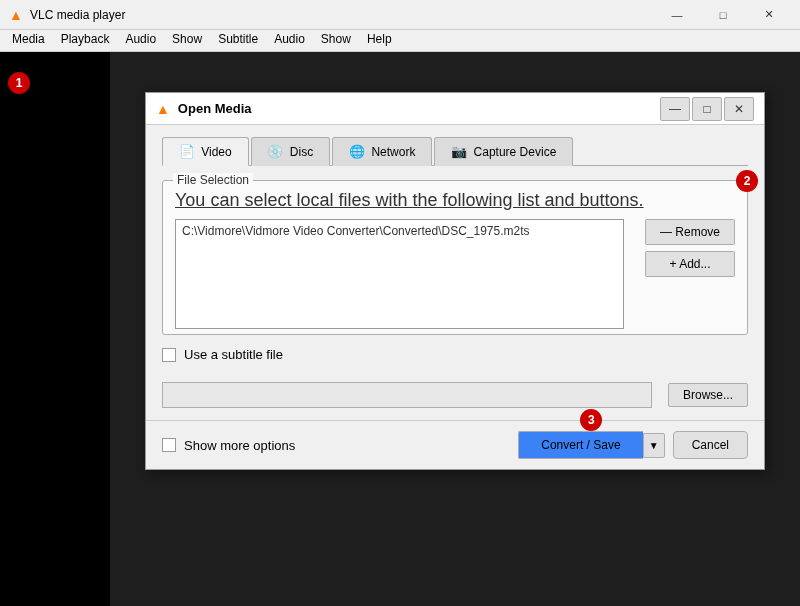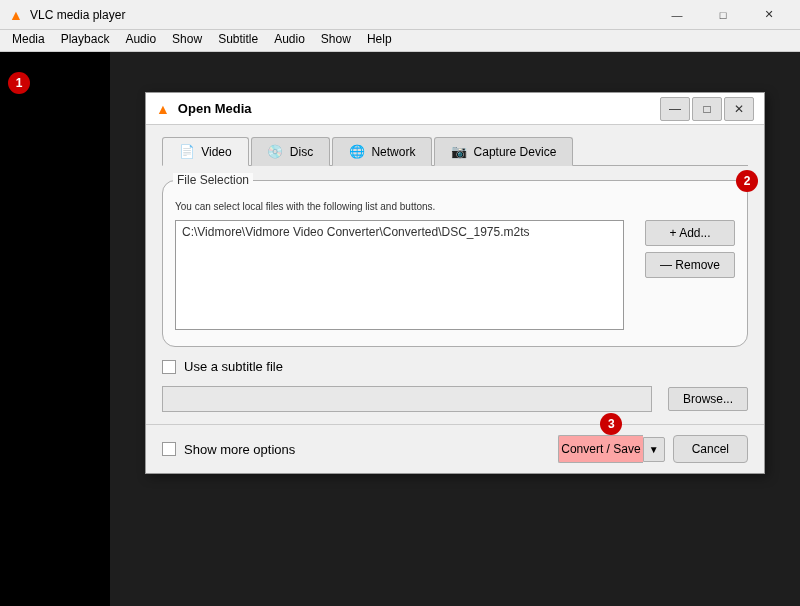--- a/index.html
+++ b/index.html
@@ -173,39 +173,40 @@
       border-bottom-color: #f0f0f0;
       z-index: 1;
     }
     .tab-icon {
       font-size: 13px;
     }
 
     
     .group-box {
       border: 1px solid #adadad;
-      border-radius: 13px;
-      padding: 16px 12px;
+      border-radius: 3px;
+      padding: 5px 12px;
       margin-bottom: 12px;
       background: #fafafa;
       position: relative;
     }
     .group-label {
       position: absolute;
       top: -8px; left: 10px;
       background: #fafafa;
       padding: 0 4px;
       font-size: 12px;
       color: #333;
     }
     .group-desc {
-      font-size: 10px;
+      font-size: 18px;
       color: #333;
       margin-bottom: 8px;
       margin-top: 4px;
+      text-decoration: underline;
     }
 
     .file-area {
       display: flex;
       gap: 21px;
       align-items: flex-start;
     }
 
     .file-list {
       flex: 1;
@@ -234,21 +235,21 @@
       cursor: pointer;
       text-align: center;
       display: flex; align-items: center; justify-content: center;
       gap: 4px;
     }
 
     
     .subtitle-row {
       display: flex; align-items: center;
       gap: 8px;
-      margin-bottom: 12px;
+      margin-bottom: 20px;
     }
     .checkbox {
       width: 14px; height: 14px;
       border: 1px solid #999;
       background: white;
       display: inline-flex; align-items: center; justify-content: center;
       cursor: pointer;
       flex-shrink: 0;
     }
     .subtitle-input-row {
@@ -284,22 +285,22 @@
       flex: 1;
     }
     .footer-right {
       display: flex; gap: 8px; align-items: center;
     }
     .convert-save-group {
       display: flex; align-items: center;
       position: relative;
     }
     .convert-btn {
-      padding: 6px 2px;
-      background: #fca5a5;
+      padding: 6px 22px;
+      background: #3b82f6;
       border: 1px solid #adadad;
       border-right: none;
       border-radius: 2px 0 0 2px;
       cursor: pointer;
       font-size: 12px;
     }
     .convert-dropdown {
       width: 22px;
       background: #e1e1e1;
       border: 1px solid #adadad;
@@ -396,22 +397,22 @@
           <span>2</span>
         </div>
 
         <p class="group-desc">You can select local files with the following list and buttons.</p>
 
         <div class="file-area">
           <div class="file-list">
             <div>C:\Vidmore\Vidmore Video Converter\Converted\DSC_1975.m2ts</div>
           </div>
           <div class="file-buttons">
+            <button class="file-btn">— Remove</button>
             <button class="file-btn">+ Add...</button>
-            <button class="file-btn">— Remove</button>
           </div>
         </div>
       </div>
 
       <div class="subtitle-row">
         <div class="checkbox"></div>
         <span>Use a subtitle file</span>
       </div>
       <div class="subtitle-input-row">
         <input class="subtitle-input" type="text" value="" style="font-size: 12px;">

